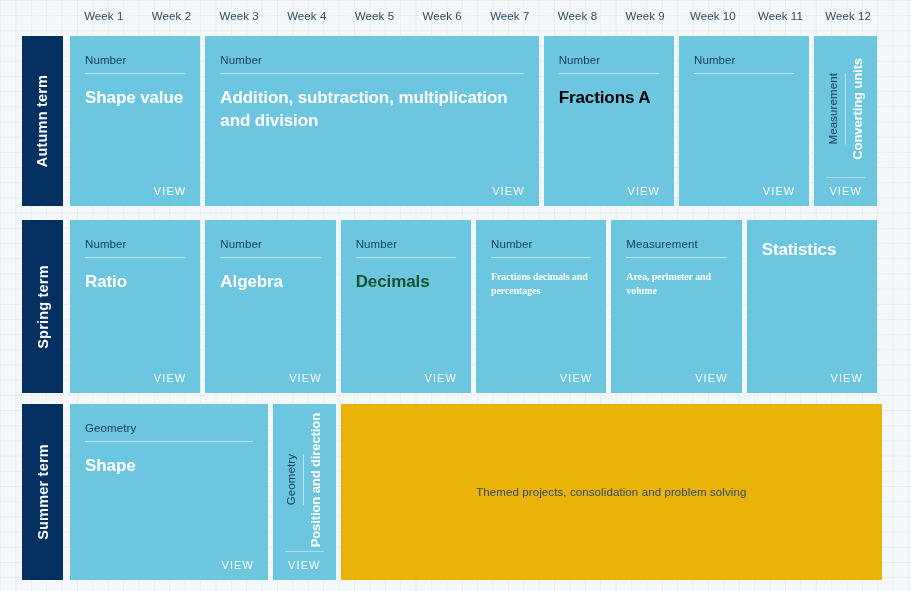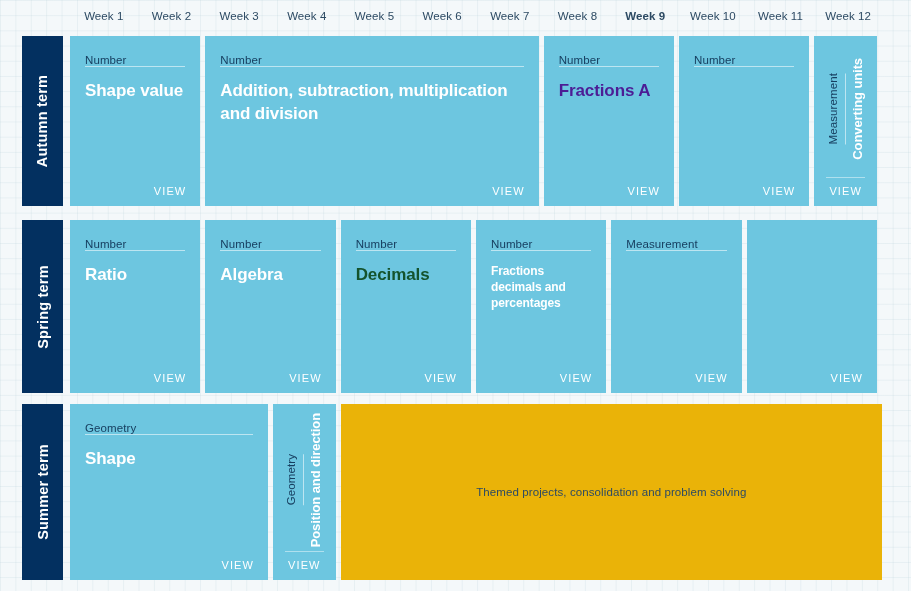--- a/index.html
+++ b/index.html
@@ -40,28 +40,29 @@
     color:#ffffff;font-size:14.5px;font-weight:bold;letter-spacing:.2px;
   }
 
   
   .card{
     position:absolute;background:#6dc6e0;box-sizing:border-box;
   }
   .card .inner{position:absolute;left:15px;right:15px;top:18px;}
   .subject{
     font-size:11.5px;color:#173f60;letter-spacing:.1px;
+    padding-bottom:7px;
     border-bottom:1px solid rgba(255,255,255,0.55);
   }
   .title{
     margin-top:12px;
     font-size:17px;font-weight:bold;color:#ffffff;
     line-height:1.38;letter-spacing:-0.1px;
   }
-  .title.sm{font-size:12px;line-height:1.35;}
+  .title.sm{font-size:10px;line-height:1.35;font-family:Liberation Serif, serif;}
   .title.notop{margin-top:0;}
   .view{
     position:absolute;right:14px;bottom:9px;
     font-size:11px;color:#ffffff;letter-spacing:1.1px;
   }
 
   
   .card.narrow .rot{
     position:absolute;left:0;right:0;top:8px;bottom:32px;
     display:flex;flex-direction:row;align-items:center;justify-content:center;
@@ -97,21 +98,21 @@
 <div id="sheet">
   <div id="weeks">
       <div class="wk" style="left: 0px; width: 67.6667px;">Week 1</div>
       <div class="wk" style="left: 67.6667px; width: 67.6667px;">Week 2</div>
       <div class="wk" style="left: 135.333px; width: 67.6667px;">Week 3</div>
       <div class="wk" style="left: 203px; width: 67.6667px;">Week 4</div>
       <div class="wk" style="left: 270.667px; width: 67.6667px;">Week 5</div>
       <div class="wk" style="left: 338.333px; width: 67.6667px;">Week 6</div>
       <div class="wk" style="left: 406px; width: 67.6667px;">Week 7</div>
       <div class="wk" style="left: 473.667px; width: 67.6667px;">Week 8</div>
-      <div class="wk" style="left: 541.333px; width: 67.6667px; font-weight: bold;">Week 9</div>
+      <div class="wk" style="left: 541.333px; width: 67.6667px;">Week 9</div>
       <div class="wk" style="left: 609px; width: 67.6667px;">Week 10</div>
       <div class="wk" style="left: 676.667px; width: 67.6667px;">Week 11</div>
       <div class="wk" style="left: 744.333px; width: 67.6667px;">Week 12</div>
     </div>
   <div id="rows">
       <div class="termbar" style="left: 22px; top: 30px; width: 41px; height: 170px; background: rgb(3, 48, 96);">
         <span>Autumn term</span>
       </div>
       <div class="card" style="left: 70px; top: 30px; width: 130.333px; height: 170px; background: rgb(109, 198, 224);">
         <div class="inner">
@@ -123,21 +124,21 @@
       <div class="card" style="left: 205.333px; top: 30px; width: 333.333px; height: 170px; background: rgb(109, 198, 224);">
         <div class="inner">
           <div class="subject" style="color: rgb(23, 63, 96);">Number</div>
           <div class="title" style="color: rgb(255, 255, 255);">Addition, subtraction, multiplication and division</div>
         </div>
         <div class="view">VIEW</div>
       </div>
       <div class="card" style="left: 543.667px; top: 30px; width: 130.333px; height: 170px; background: rgb(109, 198, 224);">
         <div class="inner">
           <div class="subject" style="color: rgb(23, 63, 96);">Number</div>
-          <div class="title" style="color: #4c1d95;">Fractions A</div>
+          <div class="title" style="color: #000000;">Fractions A</div>
         </div>
         <div class="view">VIEW</div>
       </div>
       <div class="card" style="left: 679px; top: 30px; width: 130.333px; height: 170px; background: rgb(109, 198, 224);">
         <div class="inner">
           <div class="subject" style="color: rgb(23, 63, 96);">Number</div>
         </div>
         <div class="view">VIEW</div>
       </div>
       <div class="card narrow" style="left: 814.333px; top: 30px; width: 62.6667px; height: 170px; background: rgb(109, 198, 224);">
@@ -174,24 +175,28 @@
       <div class="card" style="left: 476px; top: 214px; width: 130.333px; height: 173px; background: rgb(109, 198, 224);">
         <div class="inner">
           <div class="subject" style="color: rgb(23, 63, 96);">Number</div>
           <div class="title sm" style="color: rgb(255, 255, 255);">Fractions decimals and percentages</div>
         </div>
         <div class="view">VIEW</div>
       </div>
       <div class="card" style="left: 611.333px; top: 214px; width: 130.333px; height: 173px; background: rgb(109, 198, 224);">
         <div class="inner">
           <div class="subject" style="color: rgb(23, 63, 96);">Measurement</div>
+          <div class="title sm" style="color: rgb(255, 255, 255);">Area, perimeter and volume</div>
         </div>
         <div class="view">VIEW</div>
       </div>
       <div class="card" style="left: 746.667px; top: 214px; width: 130.333px; height: 173px; background: rgb(109, 198, 224);">
+        <div class="inner">
+          <div class="title notop" style="color: rgb(255, 255, 255);">Statistics</div>
+        </div>
         <div class="view">VIEW</div>
       </div>
       <div class="termbar" style="left: 22px; top: 398px; width: 41px; height: 176px; background: rgb(3, 48, 96);">
         <span>Summer term</span>
       </div>
       <div class="card" style="left: 70px; top: 398px; width: 198px; height: 176px; background: rgb(109, 198, 224);">
         <div class="inner">
           <div class="subject" style="color: rgb(23, 63, 96);">Geometry</div>
           <div class="title" style="color: rgb(255, 255, 255);">Shape</div>
         </div>

